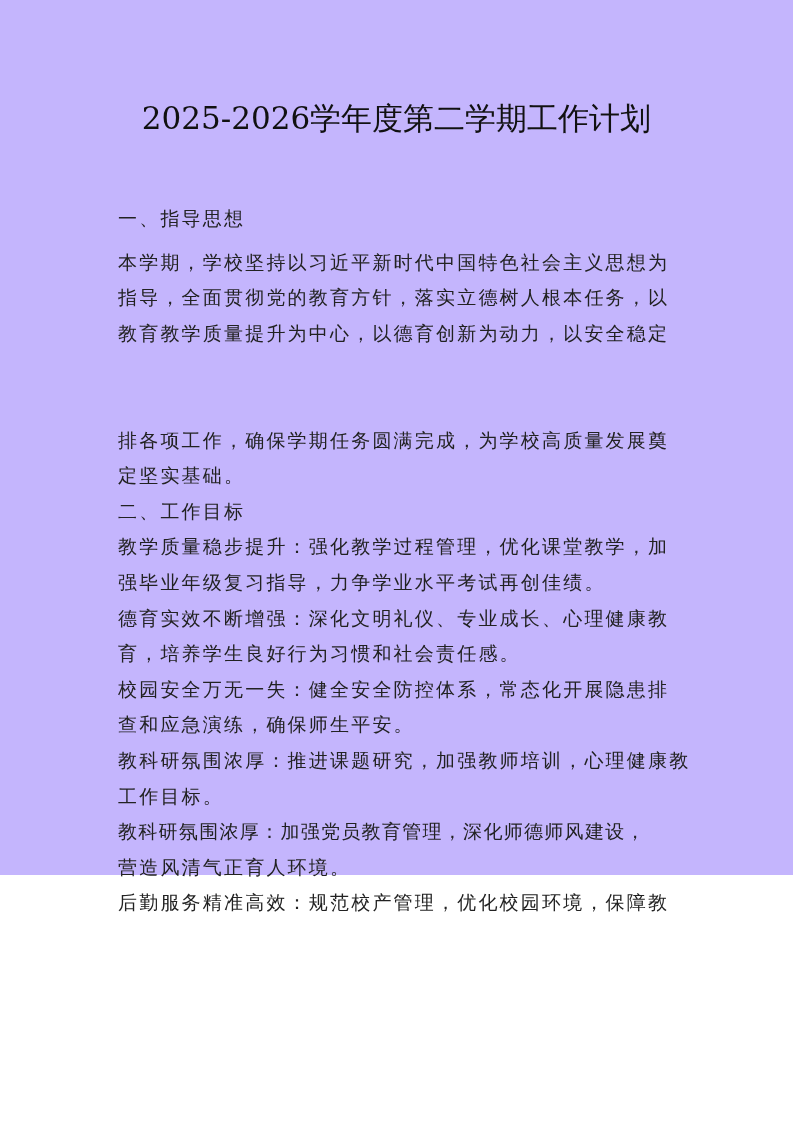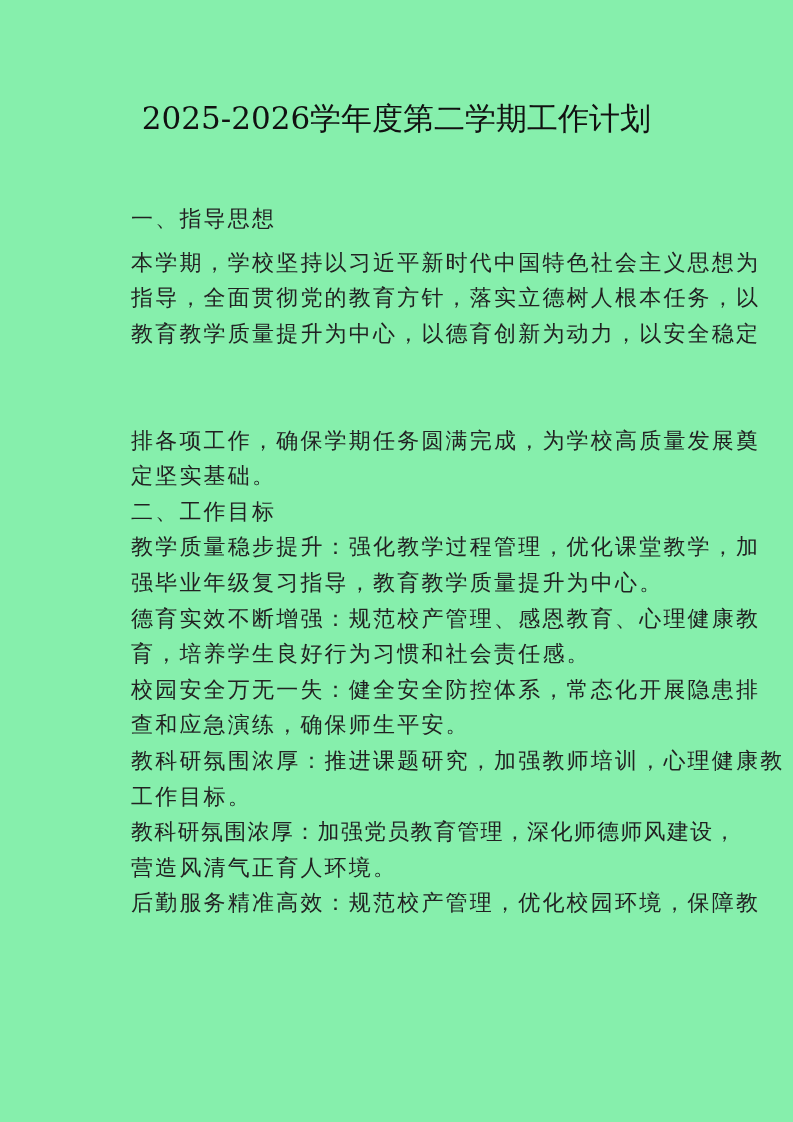--- a/index.html
+++ b/index.html
@@ -1,44 +1,44 @@
 <!DOCTYPE html>
 <html><head>
 <meta charset="utf-8">
 <style>
   html, body { margin: 0; padding: 0; background: #ffffff; }
   body { width: 793px; height: 1122px; position: relative; overflow: hidden; }
-  .page { position: absolute; left: 0; top: 0; width: 793px; height: 1122px; background: #86efac; }
+  .page { position: absolute; left: 0; top: 0; width: 793px; height: 875px; background: #c4b5fd; }
   .title {
     position: absolute; left: 0; top: 96px; width: 793px; text-align: center;
     font-family: "DejaVu Serif", "Liberation Serif", serif;
     font-size: 31px; color: #111; letter-spacing: 0px; line-height: 44px;
   }
   .line {
-    position: absolute; left: 131px; width: 560px; white-space: nowrap;
+    position: absolute; left: 118px; width: 560px; white-space: nowrap;
     font-family: Liberation Sans, sans-serif;
-    font-size: 22px; color: #222; line-height: 26px; letter-spacing: 2.2px;
+    font-size: 19px; color: #222; line-height: 26px; letter-spacing: 2.2px;
   }
 </style>
 </head>
 <body>
 
 <div class="page">
   <div class="title">2025-2026学年度第二学期工作计划</div>
 
   <div class="line" style="top:206px">一、指导思想</div>
   <div class="line" style="top:250px">本学期，学校坚持以习近平新时代中国特色社会主义思想为</div>
   <div class="line" style="top:285px">指导，全面贯彻党的教育方针，落实立德树人根本任务，以</div>
   <div class="line" style="top:321px">教育教学质量提升为中心，以德育创新为动力，以安全稳定</div>
   <div class="line" style="top:428px">排各项工作，确保学期任务圆满完成，为学校高质量发展奠</div>
   <div class="line" style="top:463px">定坚实基础。</div>
   <div class="line" style="top:534px">教学质量稳步提升：强化教学过程管理，优化课堂教学，加</div>
   <div class="line" style="top:499px">二、工作目标</div>
-  <div class="line" style="top:570px">强毕业年级复习指导，教育教学质量提升为中心。</div>
-  <div class="line" style="top:606px">德育实效不断增强：规范校产管理、感恩教育、心理健康教</div>
+  <div class="line" style="top:570px">强毕业年级复习指导，力争学业水平考试再创佳绩。</div>
+  <div class="line" style="top:606px">德育实效不断增强：深化文明礼仪、专业成长、心理健康教</div>
   <div class="line" style="top:641px">育，培养学生良好行为习惯和社会责任感。</div>
   <div class="line" style="top:677px">校园安全万无一失：健全安全防控体系，常态化开展隐患排</div>
   <div class="line" style="top:712px">查和应急演练，确保师生平安。</div>
   <div class="line" style="top:748px">教科研氛围浓厚：推进课题研究，加强教师培训，心理健康教</div>
   <div class="line" style="top:784px">工作目标。</div>
   <div class="line" style="top:819px; letter-spacing:1.3px">教科研氛围浓厚：加强党员教育管理，深化师德师风建设，</div>
   <div class="line" style="top:855px">营造风清气正育人环境。</div>
   <div class="line" style="top:890px">后勤服务精准高效：规范校产管理，优化校园环境，保障教</div>
 </div>
 

